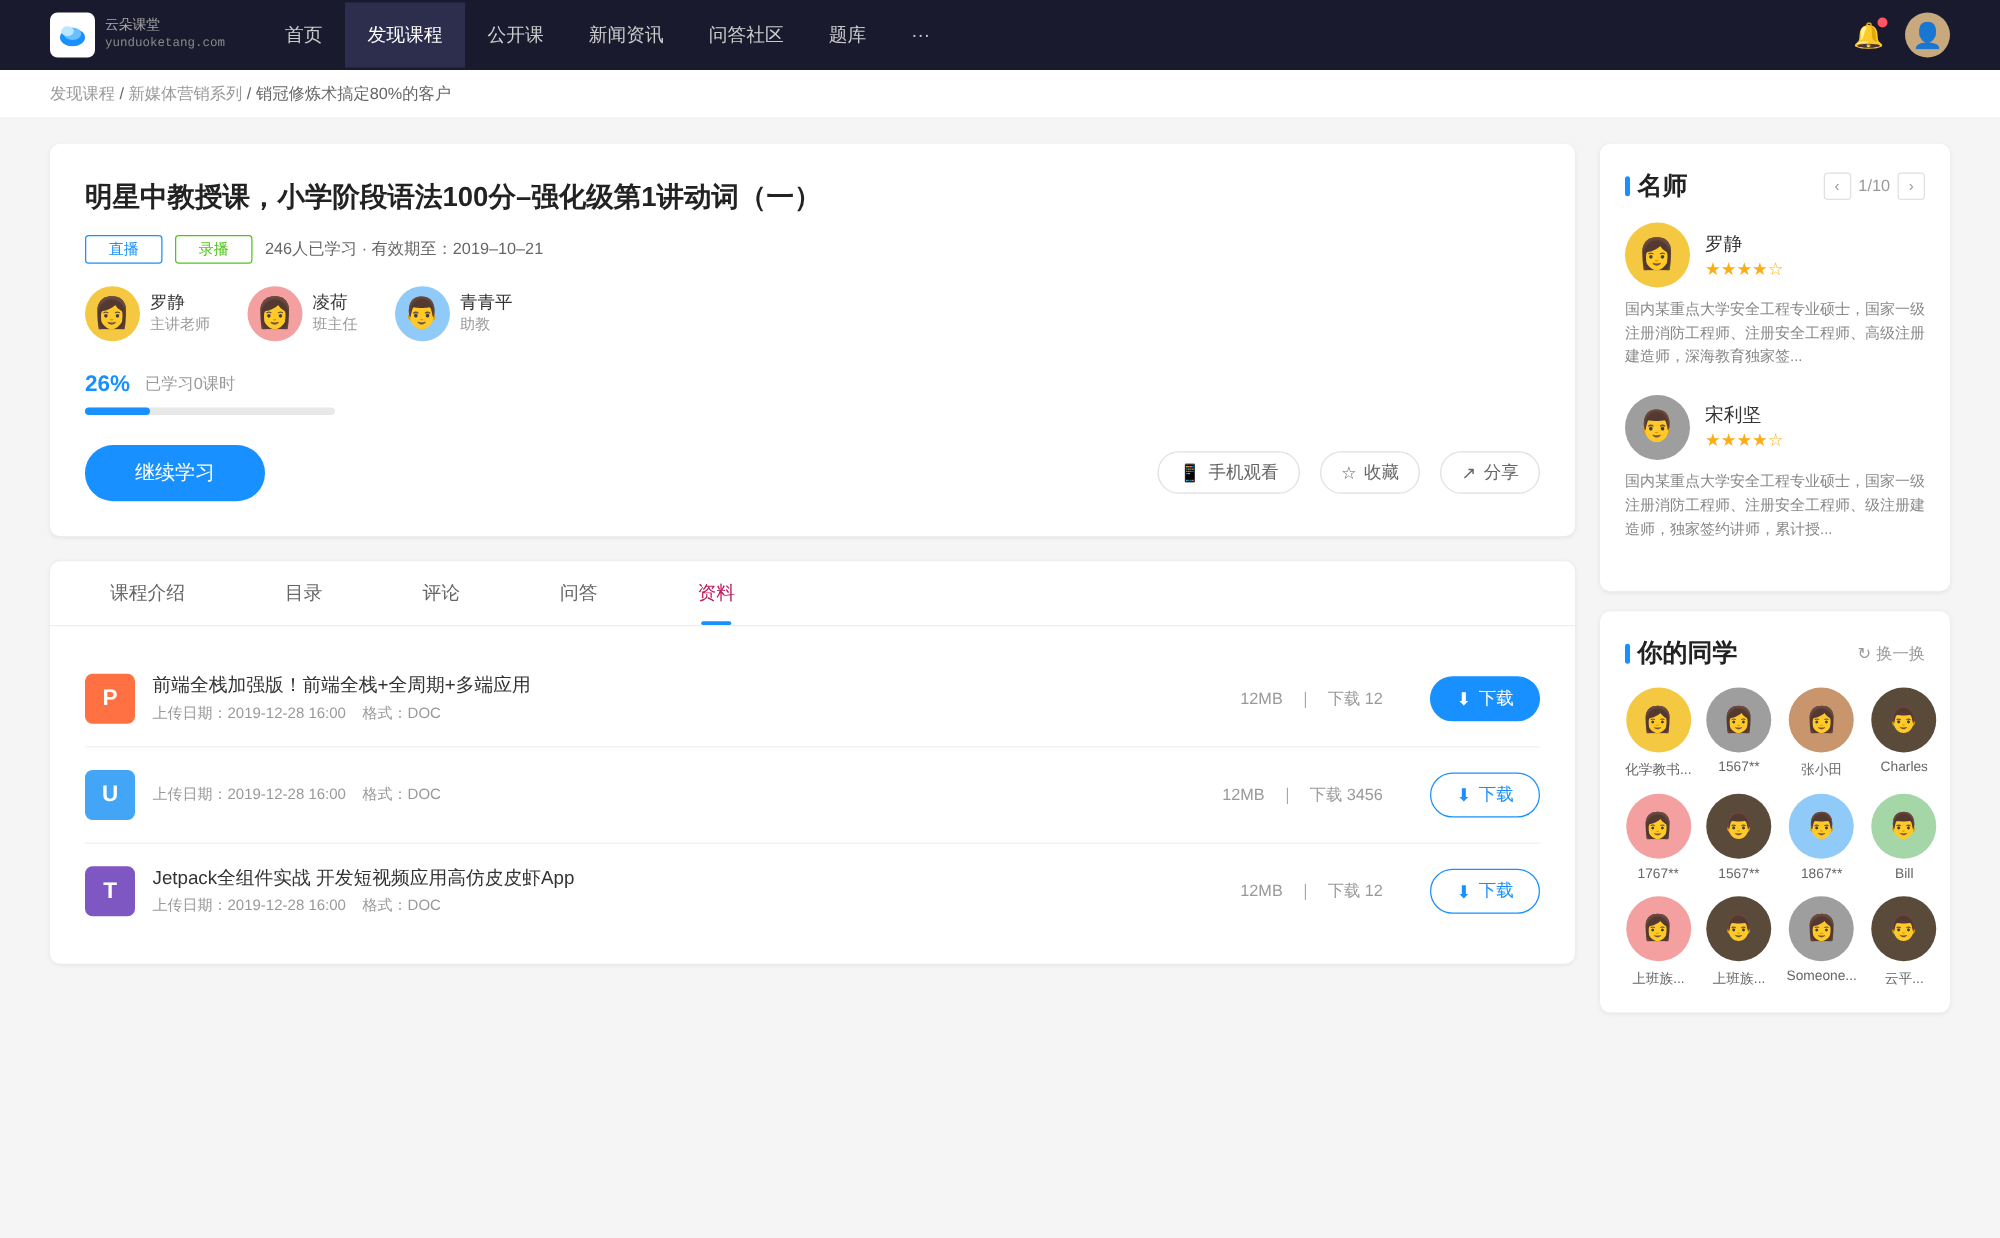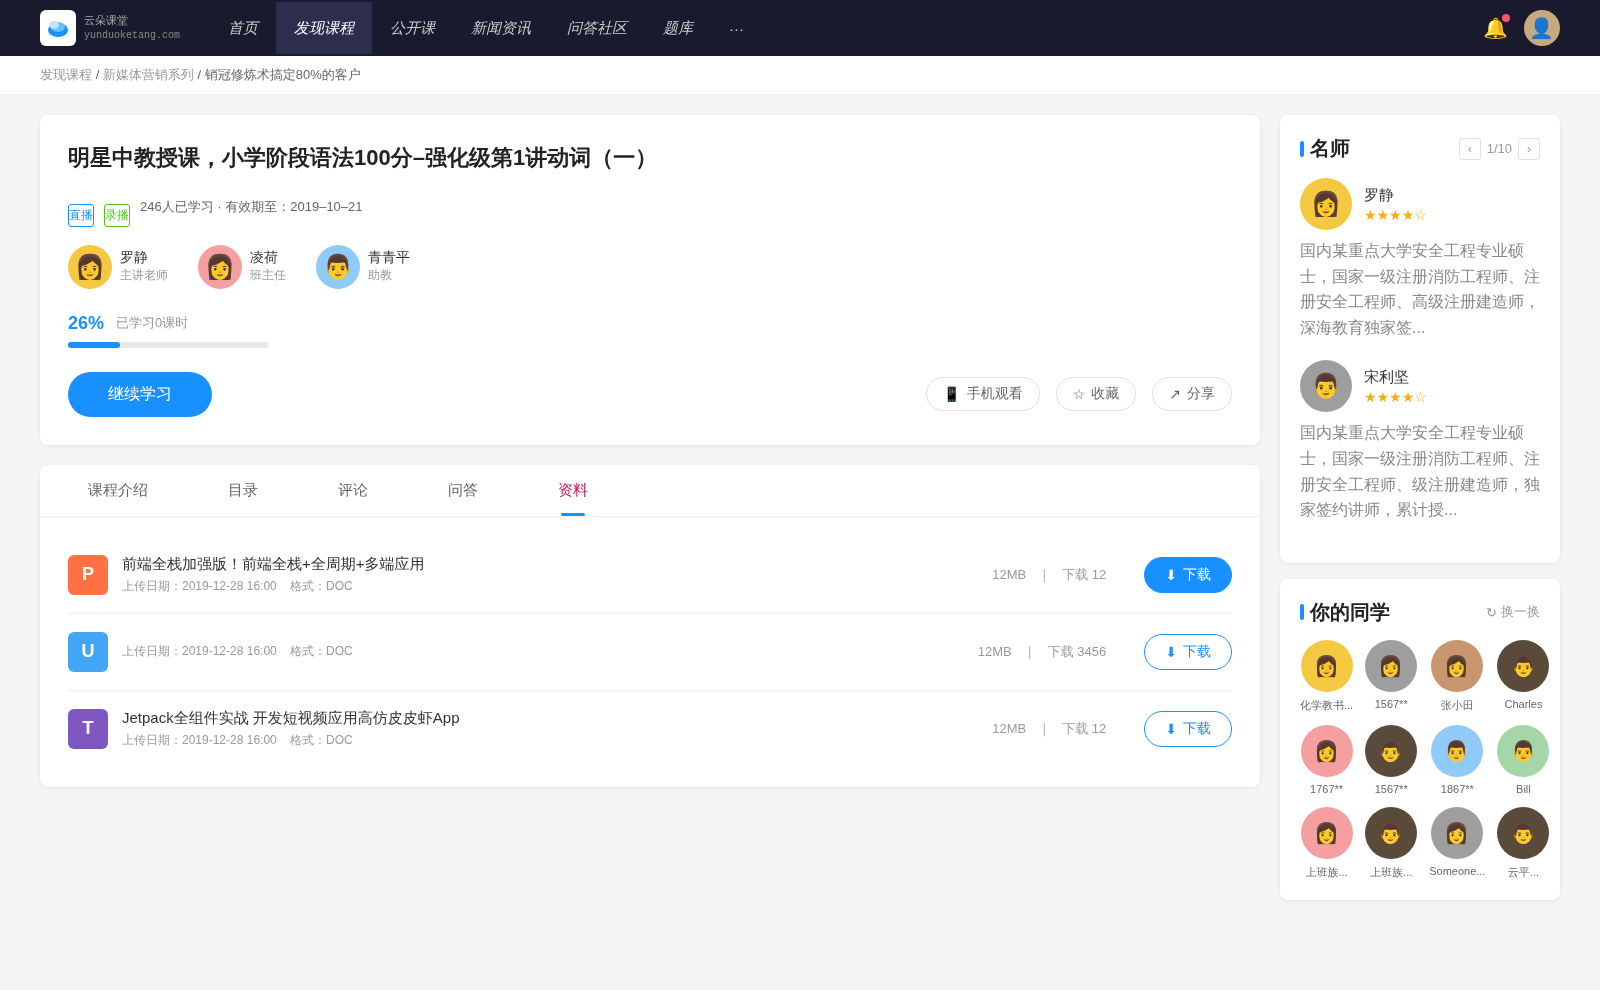--- a/index.html
+++ b/index.html
@@ -5,42 +5,42 @@
     * { box-sizing: border-box; margin: 0; padding: 0; }
     body { font-family: -apple-system, BlinkMacSystemFont, "PingFang SC", "Microsoft YaHei", sans-serif; background: #f5f5f5; font-size: 14px; color: #333; }
 
     
     .navbar { background: #1a1a2e; height: 56px; display: flex; align-items: center; padding: 0 40px; gap: 0; }
     .navbar-logo { display: flex; align-items: center; gap: 8px; margin-right: 30px; }
     .logo-icon { width: 36px; height: 36px; background: #fff; border-radius: 6px; display: flex; align-items: center; justify-content: center; }
     .logo-icon svg { width: 28px; height: 28px; }
     .logo-text { color: #fff; font-size: 13px; line-height: 1.2; }
     .nav-items { display: flex; align-items: center; gap: 0; flex: 1; }
-    .nav-item { color: #ccc; padding: 0 18px; height: 52px; display: flex; align-items: center; font-size: 15px; cursor: pointer; transition: color 0.2s; font-style: italic; }
+    .nav-item { color: #ccc; padding: 0 18px; height: 52px; display: flex; align-items: center; font-size: 15px; cursor: pointer; transition: color 0.2s; }
     .nav-item.active { background: #2d2d4e; color: #fff; }
     .nav-right { display: flex; align-items: center; gap: 16px; margin-left: auto; }
     .nav-bell { color: #ccc; font-size: 20px; position: relative; cursor: pointer; }
     .nav-bell-dot { position: absolute; top: -2px; right: -2px; width: 8px; height: 8px; background: #f56; border-radius: 50%; }
     .nav-avatar { width: 36px; height: 36px; border-radius: 50%; background: #c8a97e; overflow: hidden; display: flex; align-items: center; justify-content: center; cursor: pointer; }
 
     
     .breadcrumb { background: #fff; border-bottom: 1px solid #eee; padding: 10px 40px; font-size: 13px; color: #999; }
     .breadcrumb a { color: #999; text-decoration: none; }
     .breadcrumb span { color: #666; }
 
     
     .main-layout { display: flex; gap: 20px; padding: 20px 40px; max-width: 1600px; margin: 0 auto; }
     .content-area { flex: 1; min-width: 0; }
     .sidebar { width: 280px; flex-shrink: 0; }
 
     
     .course-card { background: #fff; border-radius: 8px; padding: 28px; margin-bottom: 20px; box-shadow: 0 1px 4px rgba(0,0,0,0.08); }
     .course-title { font-size: 22px; font-weight: bold; color: #222; margin-bottom: 14px; line-height: 1.4; }
     .course-meta { display: flex; align-items: center; gap: 10px; margin-bottom: 18px; font-size: 13px; color: #666; }
-    .tag { padding: 2px 0; border-radius: 3px; font-size: 12px; font-weight: 500; margin-top: 16px; }
+    .tag { padding: 2px 18px; border-radius: 3px; font-size: 12px; font-weight: 500; }
     .tag-live { border: 1px solid #1890ff; color: #1890ff; }
     .tag-record { border: 1px solid #52c41a; color: #52c41a; }
     .teachers { display: flex; gap: 30px; margin-bottom: 24px; }
     .teacher { display: flex; align-items: center; gap: 8px; }
     .teacher-avatar { width: 44px; height: 44px; border-radius: 50%; background: #e0e0e0; overflow: hidden; display: flex; align-items: center; justify-content: center; }
     .teacher-info .name { font-size: 14px; font-weight: 500; color: #333; }
     .teacher-info .role { font-size: 12px; color: #999; }
     .progress-section { margin-bottom: 24px; }
     .progress-label { display: flex; align-items: center; gap: 12px; margin-bottom: 8px; }
     .progress-pct { color: #1890ff; font-size: 18px; font-weight: bold; text-align: right; }
@@ -82,21 +82,21 @@
     .sidebar-title::before { content: ''; display: inline-block; width: 4px; height: 16px; background: #1890ff; border-radius: 2px; }
     .sidebar-pagination { display: flex; align-items: center; gap: 6px; font-size: 13px; color: #999; }
     .sidebar-pagination button { border: 1px solid #e0e0e0; background: #fff; color: #999; width: 22px; height: 22px; border-radius: 3px; cursor: pointer; font-size: 12px; display: flex; align-items: center; justify-content: center; }
 
     
     .teacher-sidebar-item { margin-bottom: 20px; }
     .teacher-sidebar-header { display: flex; align-items: center; gap: 12px; margin-bottom: 8px; }
     .teacher-sidebar-avatar { width: 52px; height: 52px; border-radius: 50%; background: #e8e8e8; overflow: hidden; flex-shrink: 0; display: flex; align-items: center; justify-content: center; }
     .teacher-sidebar-name { font-size: 15px; font-weight: 500; color: #333; }
     .stars { color: #faad14; font-size: 14px; margin-top: 2px; }
-    .teacher-sidebar-desc { font-size: 16px; color: #888; line-height: 1.6; }
+    .teacher-sidebar-desc { font-size: 12px; color: #888; line-height: 1.6; }
 
     
     .classmates-header { display: flex; align-items: center; justify-content: space-between; margin-bottom: 14px; }
     .refresh-btn { display: flex; align-items: center; gap: 4px; color: #999; font-size: 13px; cursor: pointer; }
     .classmates-grid { display: grid; grid-template-columns: repeat(4, 1fr); gap: 12px; }
     .classmate-item { display: flex; flex-direction: column; align-items: center; gap: 6px; }
     .classmate-avatar { width: 52px; height: 52px; border-radius: 50%; background: #e0e0e0; overflow: hidden; display: flex; align-items: center; justify-content: center; }
     .classmate-name { font-size: 11px; color: #666; text-align: center; max-width: 60px; overflow: hidden; text-overflow: ellipsis; white-space: nowrap; }
 
     

